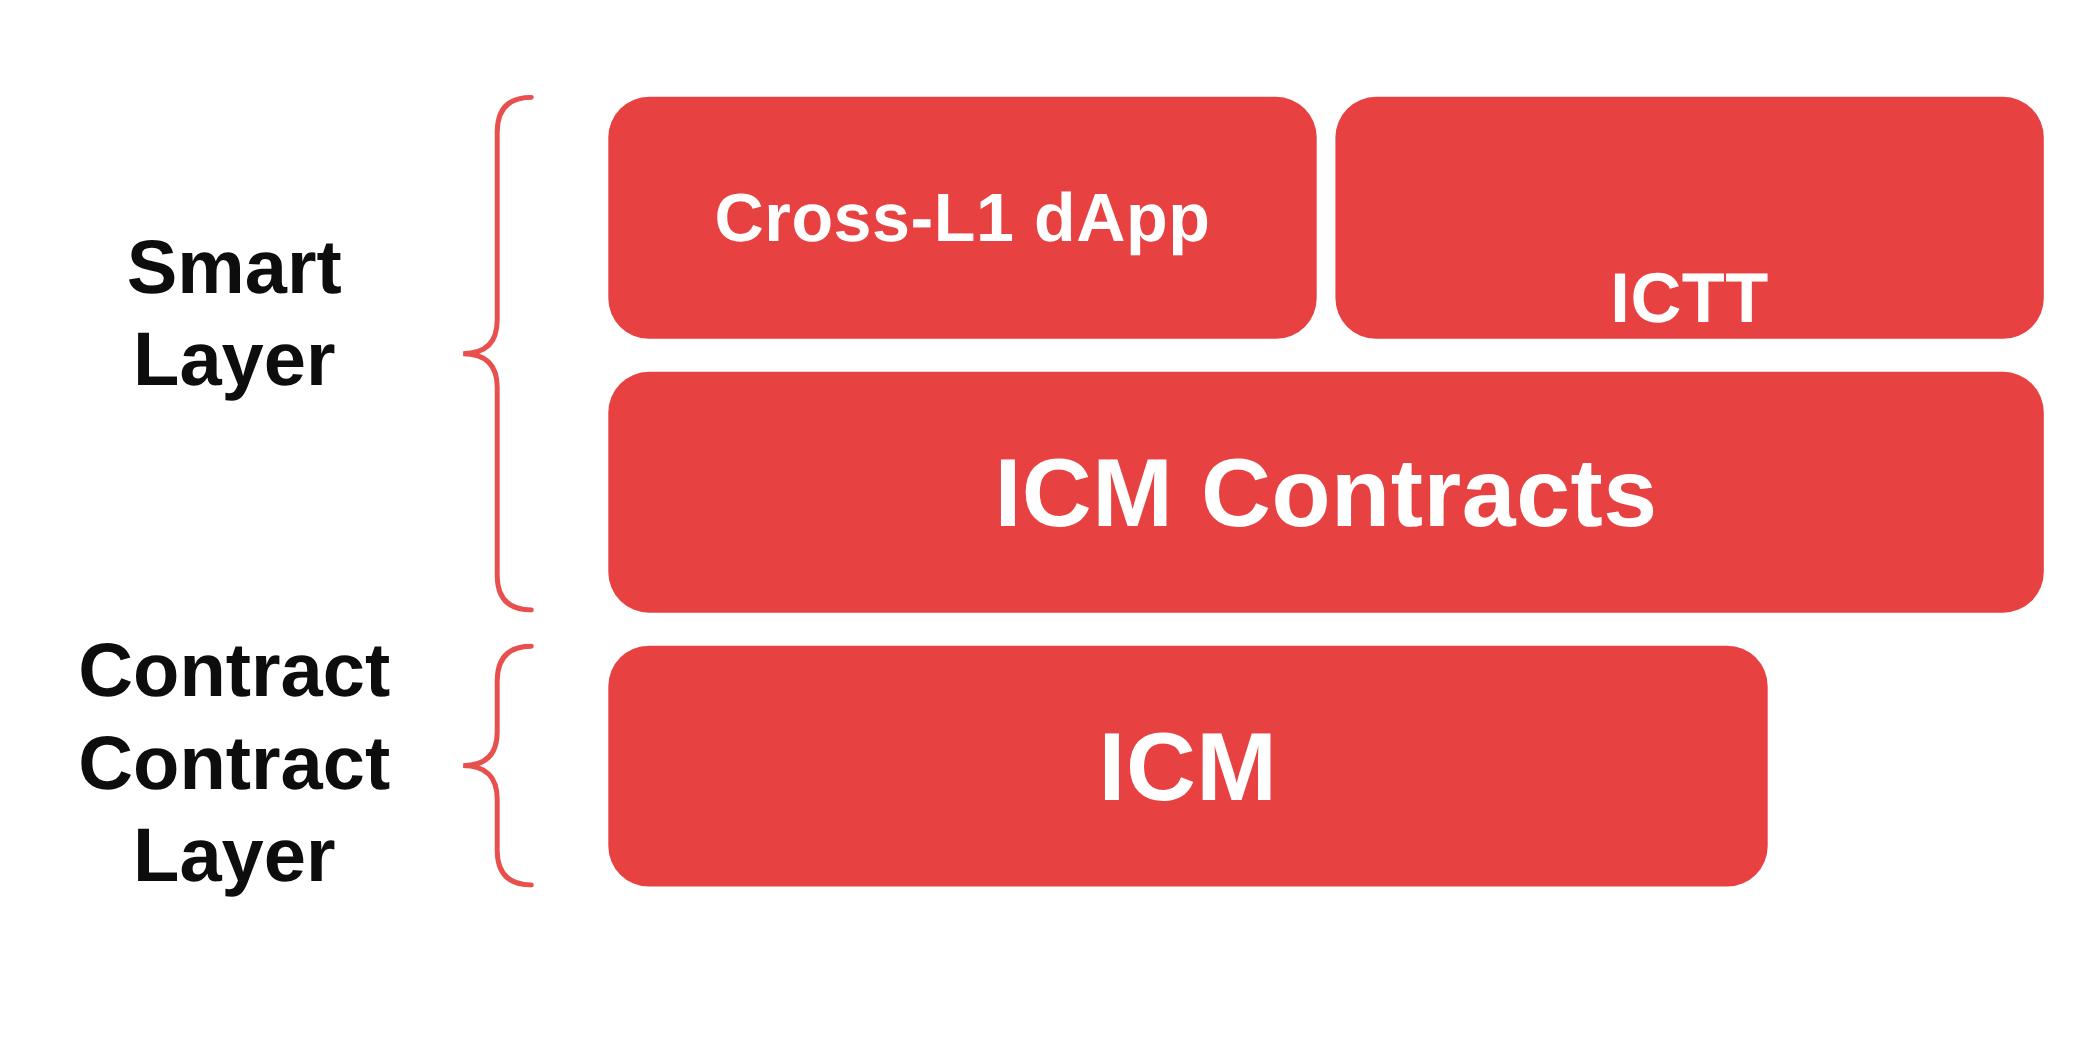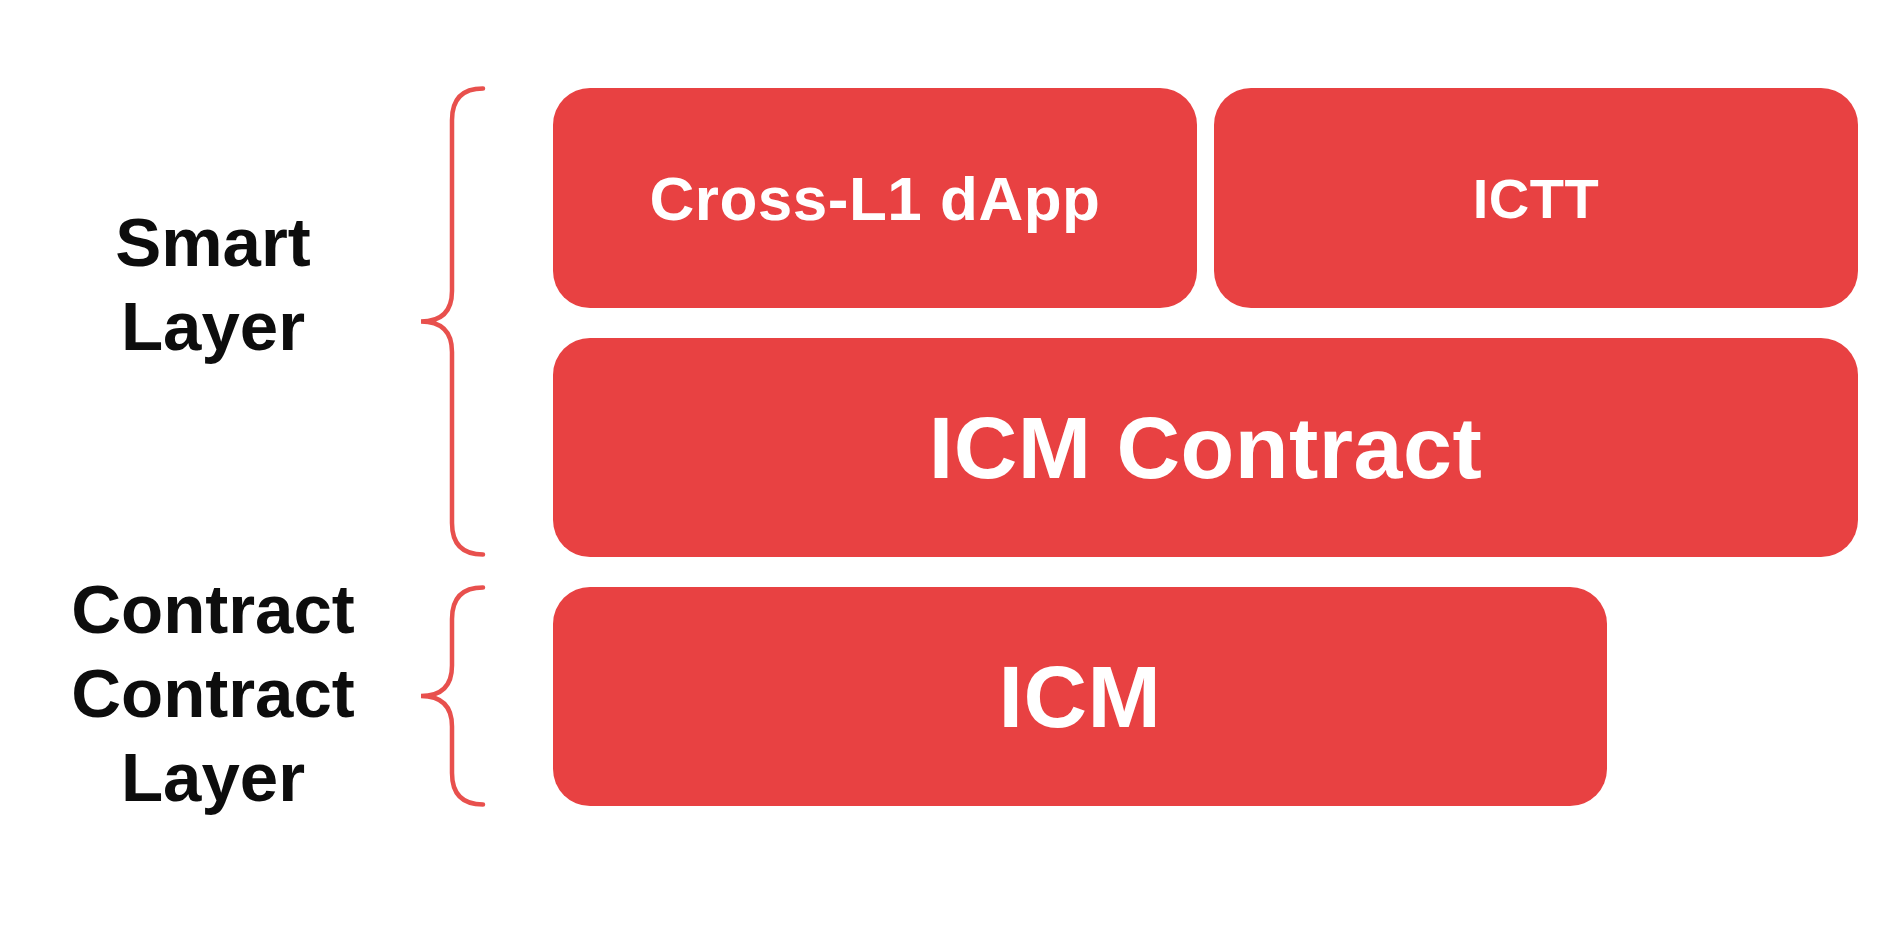--- a/index.html
+++ b/index.html
@@ -28,21 +28,22 @@
     letter-spacing: 0.5px;
     white-space: nowrap;
     margin-left: 48px;
   }
   .box-cross-l1-dapp {
     left: 505px; top: 88px; width: 644px; height: 220px;
     font-size: 62px;
   }
   .box-ictt {
     left: 1166px; top: 88px; width: 644px; height: 220px;
-    font-size: 56px;
+    font-size: 64px;
+    align-items: flex-end;
   }
   .box-icm-contracts {
     left: 505px; top: 338px; width: 1305px; height: 219px;
     font-size: 88px;
   }
   .box-icm {
     left: 505px; top: 587px; width: 1054px; height: 219px;
     font-size: 88px;
   }
   .layer-label {
@@ -96,20 +97,20 @@
 
   <div class="box box-cross-l1-dapp">
     <span>Cross-L1 dApp</span>
   </div>
 
   <div class="box box-ictt">
     <span>ICTT</span>
   </div>
 
   <div class="box box-icm-contracts">
-    <span>ICM Contract</span>
+    <span>ICM Contracts</span>
   </div>
 
   <div class="box box-icm">
     <span>ICM</span>
   </div>
 
 </div>
 
 </body></html>

